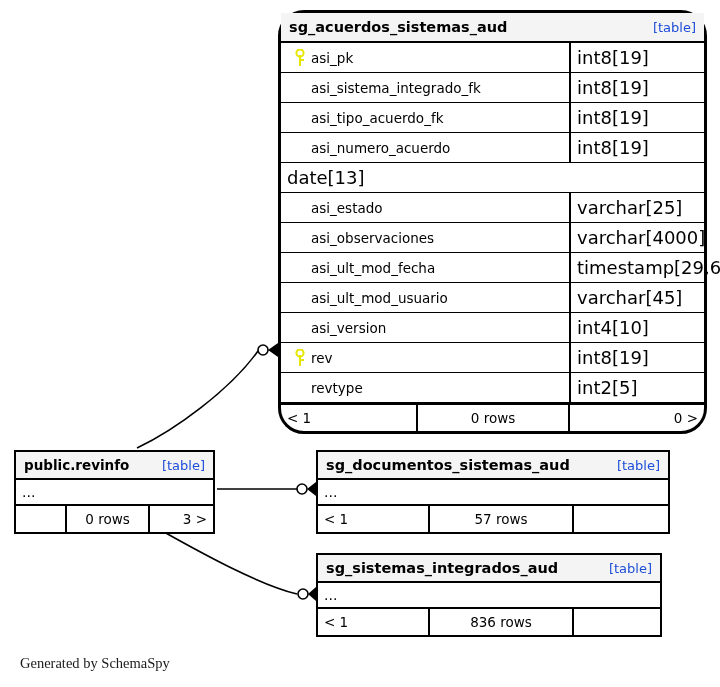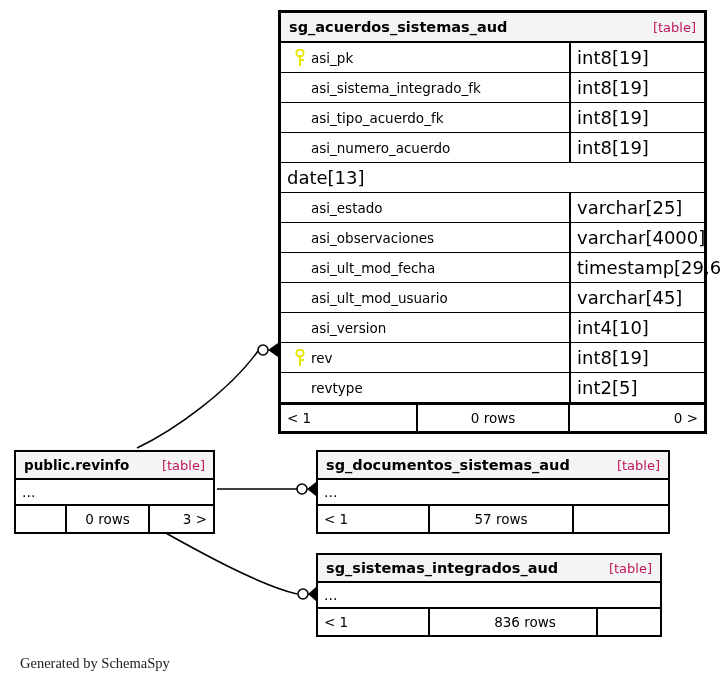--- a/index.html
+++ b/index.html
@@ -28,42 +28,42 @@
     pointer-events: none;
   }
 
   
   .entity {
     position: absolute;
     background: #ffffff;
     box-sizing: border-box;
     border: 1px solid #000000;
   }
-  .entity.thick { border-width: 3px; }
+  .entity.thick { border-width: 3px; border-radius: 26px; }
   .entity.thin  { border-width: 2px; }
 
   .ent-header {
     display: flex;
     align-items: center;
     justify-content: space-between;
     background: #f4f4f4;
     border-bottom: 2px solid #000000;
     box-sizing: border-box;
     padding: 0 8px;
     height: 30px;
   }
   .ent-title {
     font-weight: bold;
     font-size: 14.5px;
     color: #000000;
     white-space: nowrap;
   }
   .ent-kind {
     font-size: 13px;
-    color: #be185d;
+    color: #1d4ed8;
     white-space: nowrap;
   }
 
   
   .col-row {
     display: flex;
     height: 30px;
     box-sizing: border-box;
     border-bottom: 1px solid #000000;
   }
@@ -164,21 +164,21 @@
   #tbl-documentos .foot-right  { flex: 1 1 auto; }
 
   #tbl-sistemas {
     left: 316px; top: 553px;
     width: 346px;
   }
   #tbl-sistemas .ent-header { height: 28px; }
   #tbl-sistemas .dots-row { height: 26px; }
   #tbl-sistemas .ent-footer { height: 26px; }
   #tbl-sistemas .foot-left   { flex: 0 0 112px; }
-  #tbl-sistemas .foot-center { flex: 0 0 144px; margin-left: 24px; }
+  #tbl-sistemas .foot-center { flex: 0 0 144px; }
   #tbl-sistemas .foot-right  { flex: 1 1 auto; }
 
   .credit {
     position: absolute;
     left: 20px;
     top: 655px;
     font-size: 14.5px;
     color: #1a1a1a;
     white-space: nowrap;
     font-family: Liberation Serif, serif;

